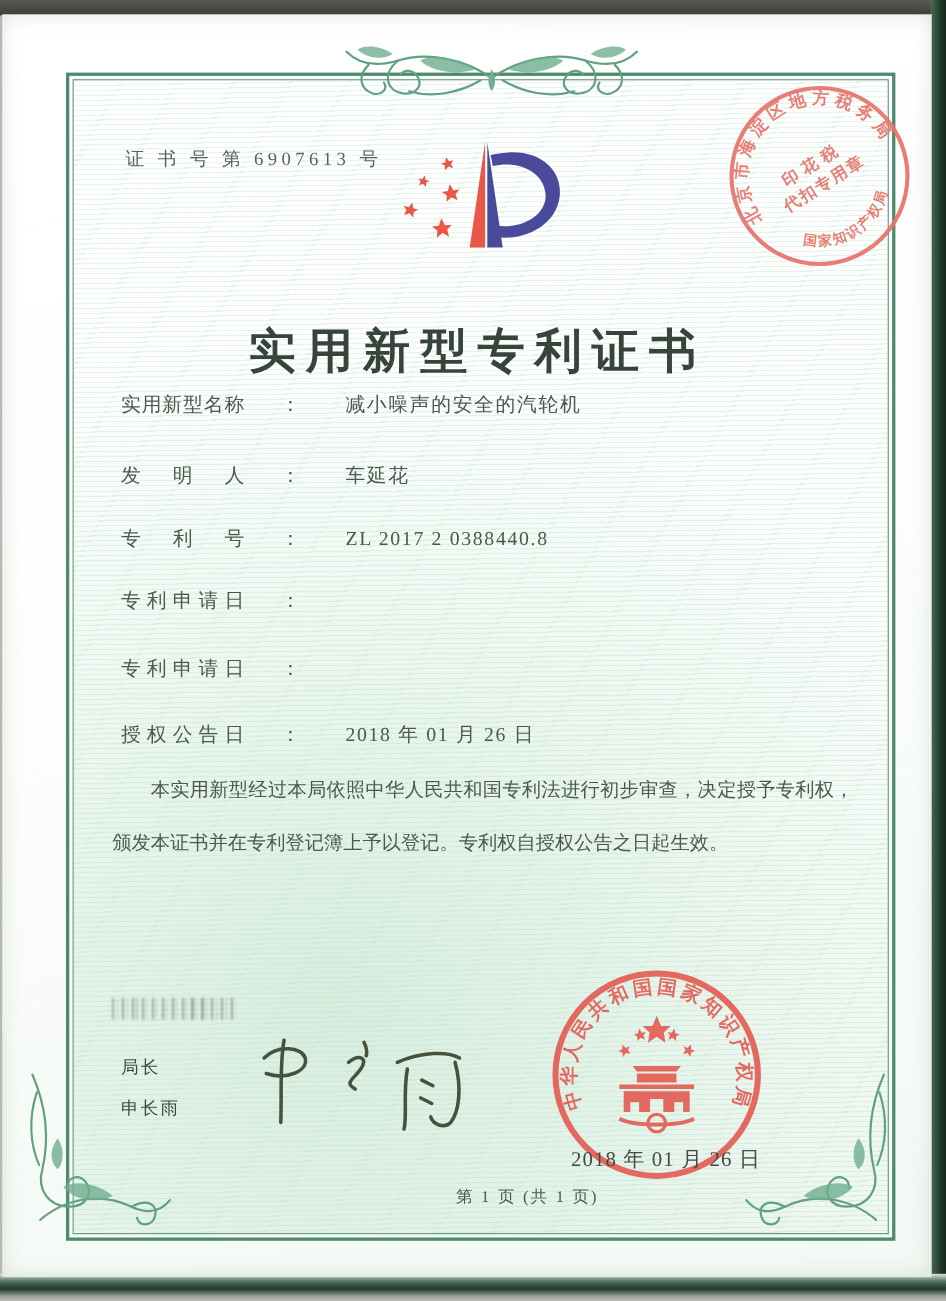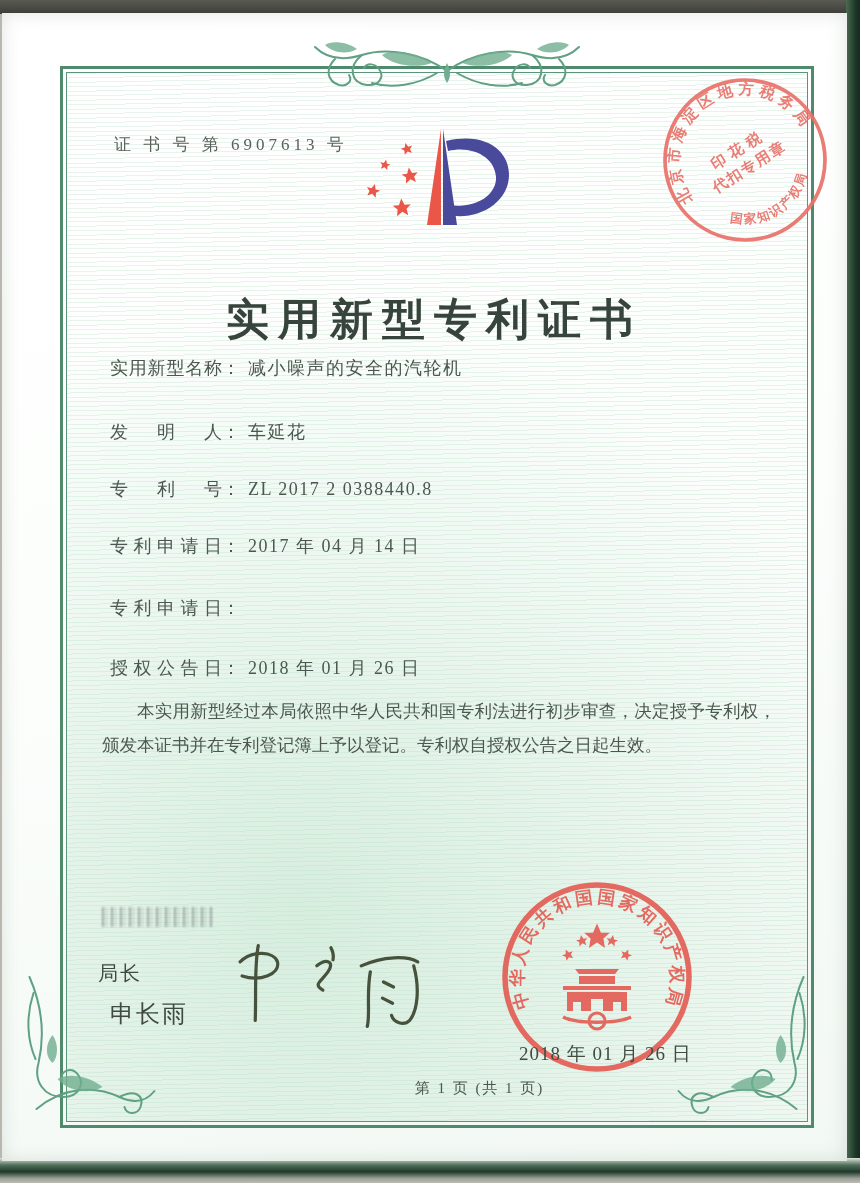--- a/index.html
+++ b/index.html
@@ -23,31 +23,31 @@
   .texture{position:absolute;inset:4px;
      background:
        radial-gradient(ellipse 120% 85% at 32% 80%, rgba(188,226,202,.55), rgba(255,255,255,0) 68%),
        repeating-linear-gradient(179deg, rgba(140,200,165,.20) 0 1px, rgba(255,255,255,0) 1px 4.5px);}
   
   .certno{position:absolute;left:112px;top:120px;font-size:17px;letter-spacing:4px;color:#57635a;}
   .logo{position:absolute;left:348px;top:108px;width:170px;height:118px;}
   .title{position:absolute;left:58px;top:230px;width:748px;text-align:center;
          font-size:43px;font-weight:700;letter-spacing:9px;color:#37443c;margin-top:48px;}
   .field{position:absolute;left:108px;display:flex;align-items:baseline;
-         font-size:18px;color:#4c584f;white-space:nowrap;}
+         font-size:18px;color:#4c584f;white-space:nowrap;gap:33px;}
   .field .lab{display:inline-block;width:112px;text-align:justify;text-align-last:justify;letter-spacing:0;}
   .field .col{margin:0 2px 0 0;}
   .field .val{margin-left:6px;letter-spacing:1.5px;}
   .paras{position:absolute;left:100px;top:681px;width:674px;font-size:17.5px;
-         line-height:34px;color:#4c584f;text-align:justify;}
+         line-height:48px;color:#4c584f;text-align:justify;}
   .paras p{margin:0;text-indent:2em;}
   .barcode{position:absolute;left:100px;top:894px;width:112px;height:20px;opacity:.55;filter:blur(1px);
      background:repeating-linear-gradient(90deg,rgba(70,70,70,.8) 0 2px,transparent 2px 4px,rgba(70,70,70,.45) 4px 5px,transparent 5px 9px);}
-  .director-title{position:absolute;left:96px;top:947px;font-size:20px;letter-spacing:2px;color:#3f4a42;}
-  .director-name{position:absolute;left:108px;top:985px;font-size:24px;letter-spacing:2px;color:#3f4a42;}
+  .director-title{position:absolute;left:108px;top:947px;font-size:16px;letter-spacing:2px;color:#3f4a42;}
+  .director-name{position:absolute;left:108px;top:985px;font-size:16px;letter-spacing:2px;color:#3f4a42;}
   .signature{position:absolute;left:228px;top:918px;width:212px;height:102px;}
   .seal{position:absolute;left:495px;top:864px;width:200px;height:200px;opacity:.88;z-index:4;}
   .seal-date{position:absolute;left:517px;top:1028px;font-size:19px;letter-spacing:1px;color:#404b44;z-index:6;}
   .footer{position:absolute;left:58px;top:1066px;width:839px;text-align:center;
           font-size:15px;letter-spacing:2px;color:#4c584f;}
   .tax-stamp{position:absolute;left:652px;top:64px;width:186px;height:192px;opacity:.92;
              transform:rotate(-32deg);z-index:7;}
   .orn-top{position:absolute;left:295px;top:20px;width:300px;height:72px;z-index:2;}
   .orn-bl{position:absolute;left:10px;top:952px;width:155px;height:170px;transform:scaleX(-1);z-index:2;}
   .orn-br{position:absolute;left:664px;top:952px;width:155px;height:170px;z-index:2;}
@@ -139,21 +139,20 @@
           <span class="val">车延花</span>
       </div>
       <div class="field" style="top:464px">
         <span class="lab">专利号</span>
           <span class="col">：</span>
           <span class="val">ZL 2017 2 0388440.8</span>
       </div>
       <div class="field" style="top:521px">
         <span class="lab">专利申请日</span>
           <span class="col">：</span>
-          <span class="val">2017 年 04 月 14 日</span>
       </div>
       <div class="field" style="top:583px">
         <span class="lab">专利申请日</span>
           <span class="col">：</span>
       </div>
       <div class="field" style="top:643px">
         <span class="lab">授权公告日</span>
           <span class="col">：</span>
           <span class="val">2018 年 01 月 26 日</span>
       </div>

